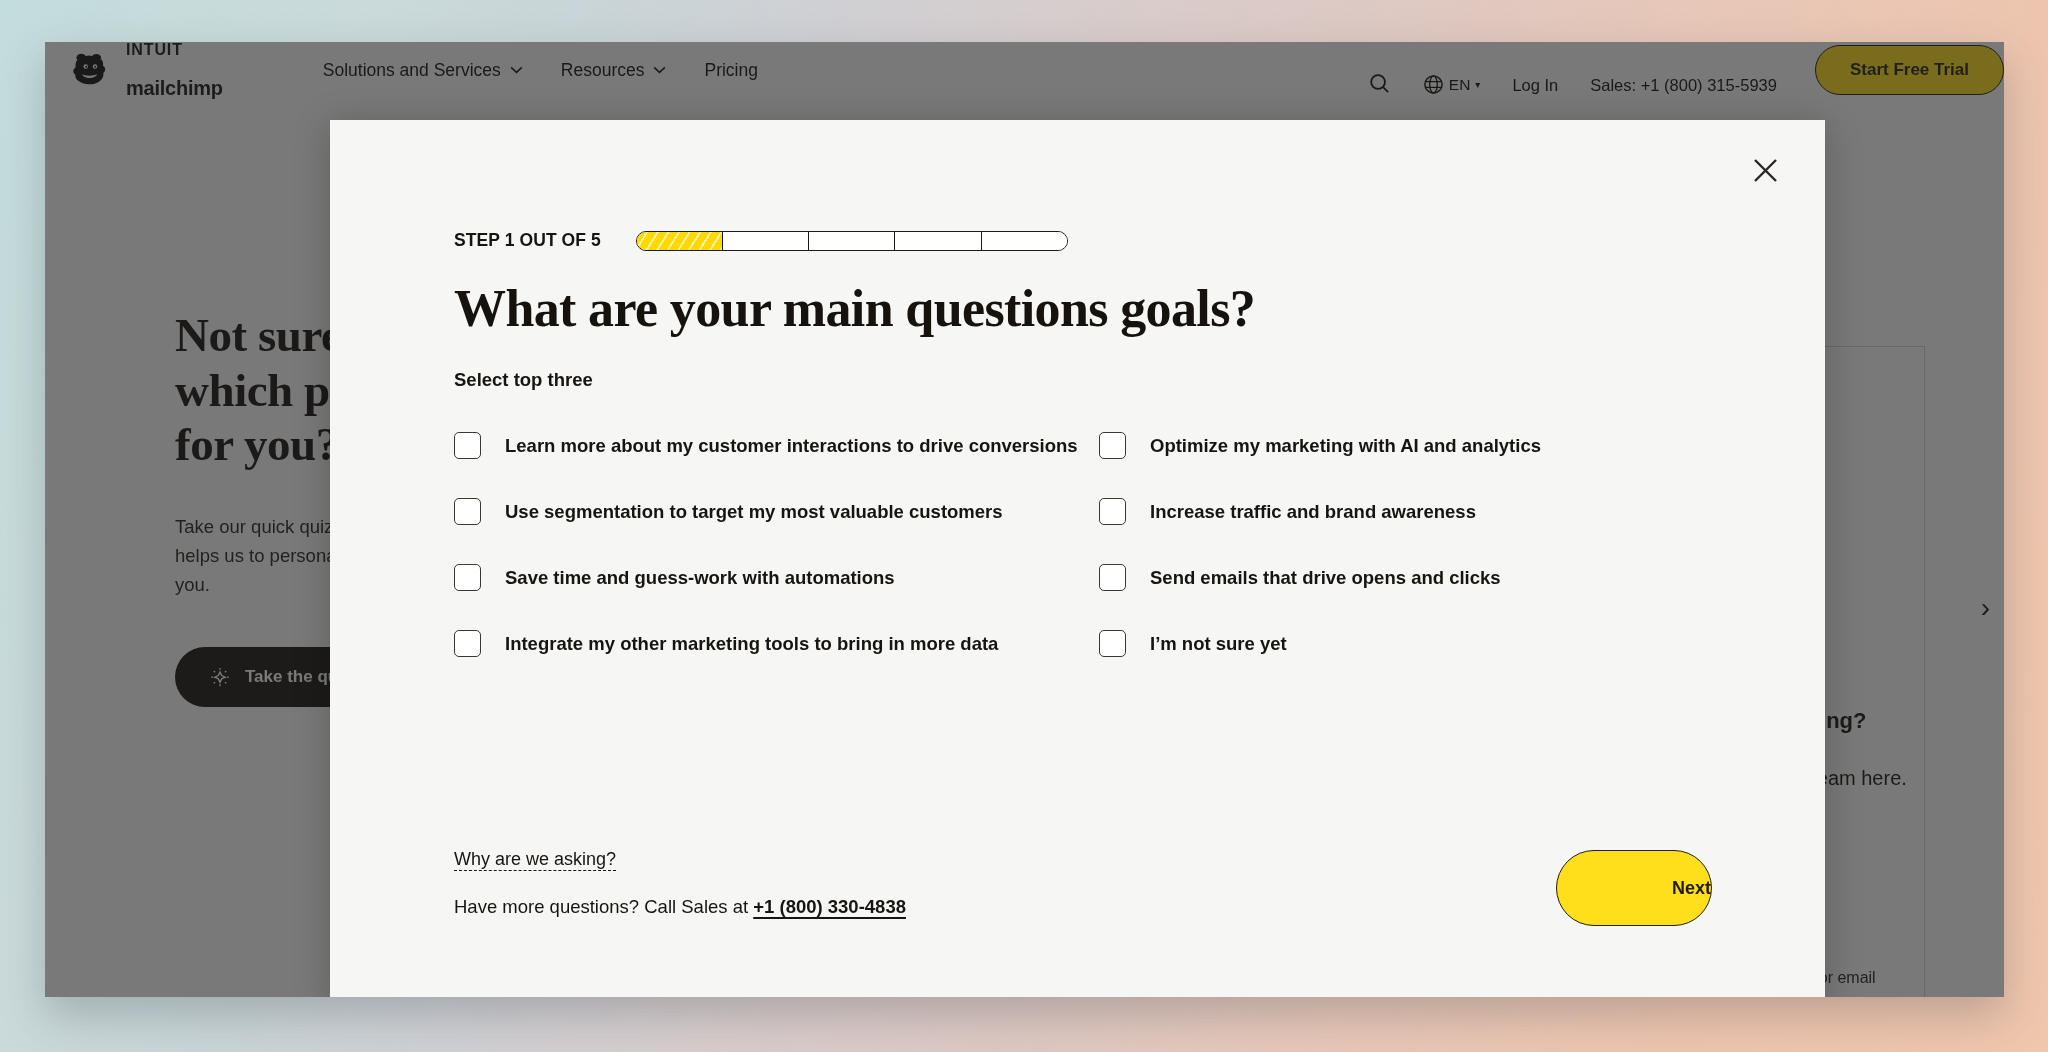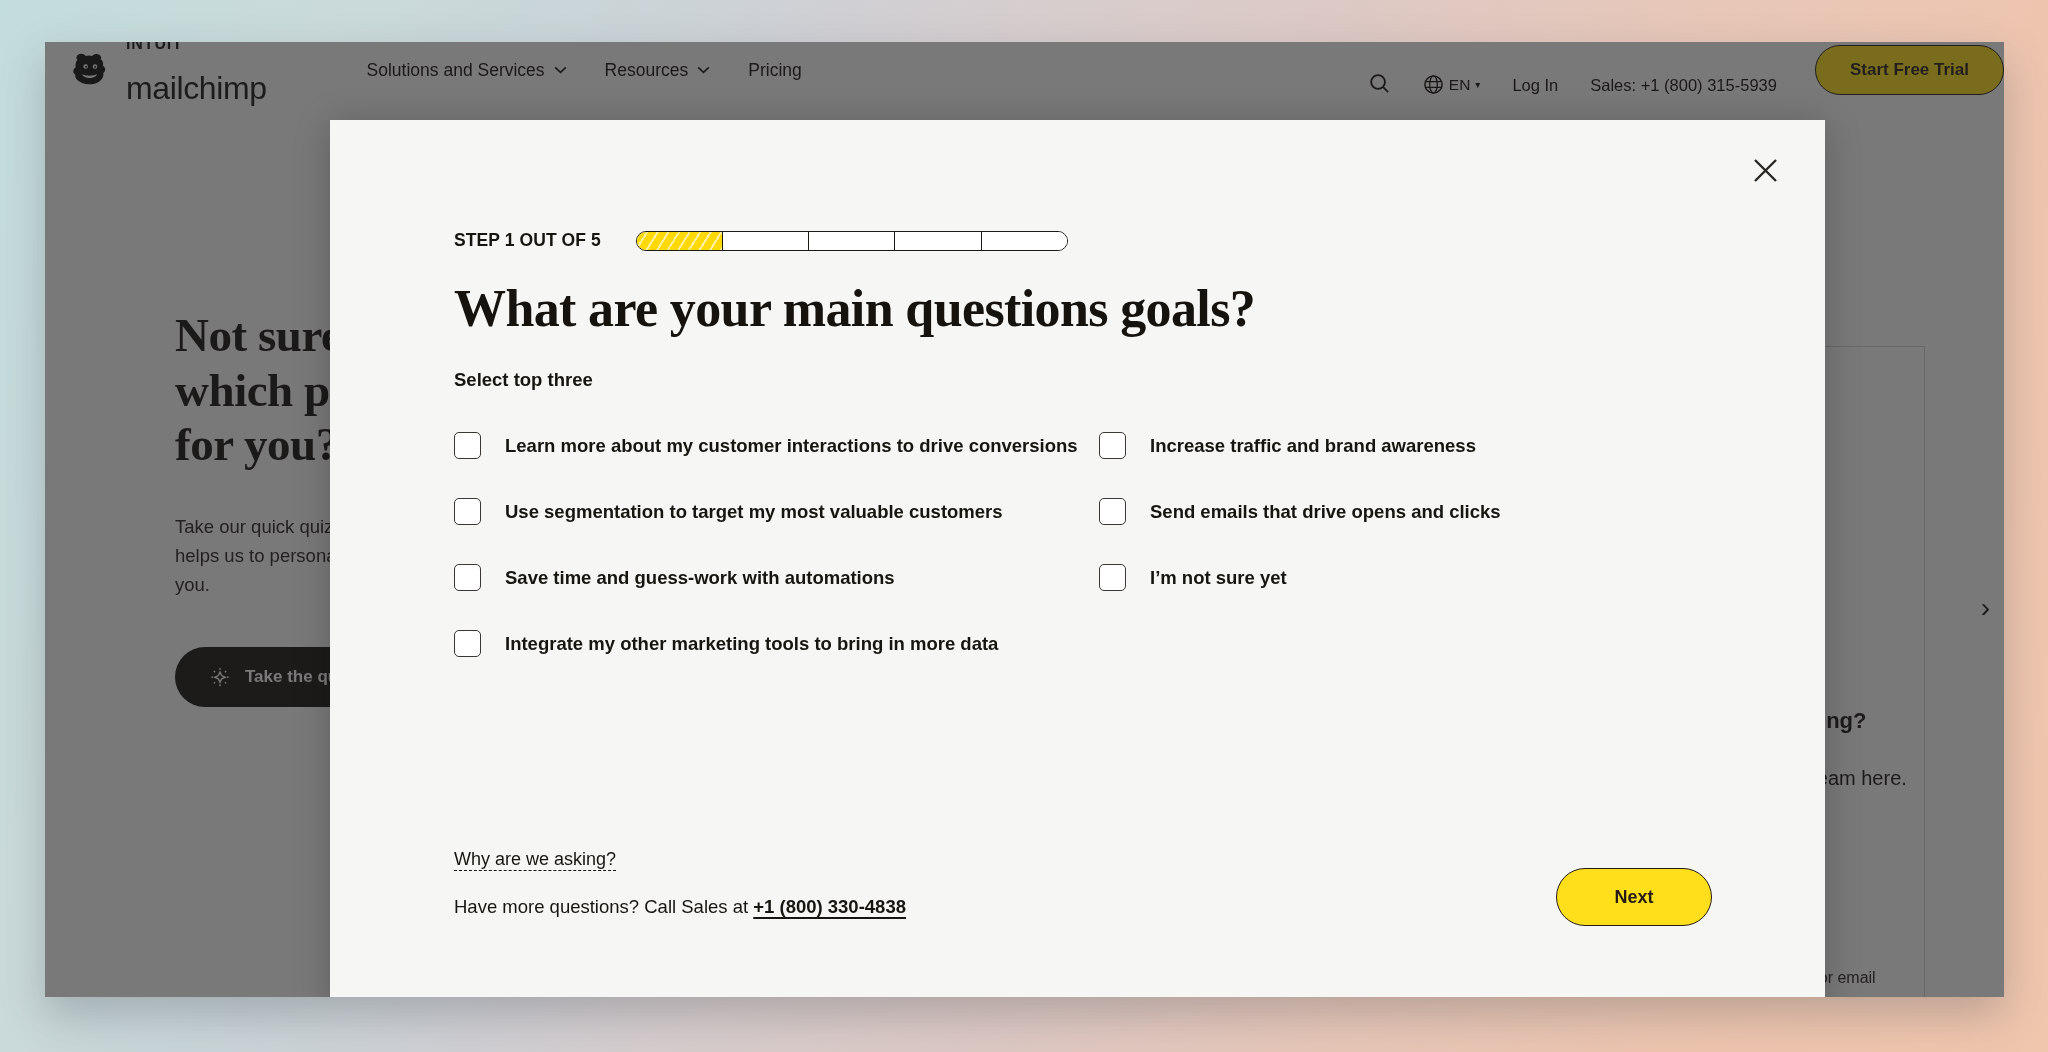--- a/index.html
+++ b/index.html
@@ -67,22 +67,22 @@
   .wordmark .intuit {
     display: block;
     font-size: 16px;
     font-weight: 700;
     letter-spacing: .055em;
     color: #171717;
     font-family: "Liberation Sans", sans-serif;
   }
   .wordmark .mc {
     display: block;
-    font-size: 32px;
-    font-weight: 400;
+    font-size: 20px;
+    font-weight: 700;
     letter-spacing: -.012em;
     color: #171717;
     margin-top: 20px;
   }
 
   .nav-main {
     display: flex;
     gap: 38px;
     margin-left: 100px;
   }
@@ -414,26 +414,27 @@
     color: #17150f;
   }
   #next-btn {
     position: absolute;
     right: 32px;
     bottom: -8px;
     background: #ffdf1b;
     border: 1.7px solid #241c15;
     border-radius: 40px;
     width: 156px;
-    height: 58px;
+    height: 76px;
     font-size: 18px;
     font-weight: 700;
     color: #241c15;
     font-family: "Liberation Sans", sans-serif;
     cursor: pointer;
+    text-align: right;
   }
 </style>
 </head>
 <body>
 
 <div id="page-frame">
 
   <div id="site-header">
     <div class="logo-wrap">
       <svg class="chimp" viewBox="0 0 64 64">
@@ -582,20 +583,24 @@
           </label>
           <label class="opt">
             <span class="cbox"></span>
             <span class="opt-label">Integrate my other marketing tools to bring in more data</span>
           </label>
         </div>
 
         <div class="opt-col right">
           <label class="opt">
             <span class="cbox"></span>
+            <span class="opt-label">Optimize my marketing with AI and analytics</span>
+          </label>
+          <label class="opt">
+            <span class="cbox"></span>
             <span class="opt-label">Increase traffic and brand awareness</span>
           </label>
           <label class="opt">
             <span class="cbox"></span>
             <span class="opt-label">Send emails that drive opens and clicks</span>
           </label>
           <label class="opt">
             <span class="cbox"></span>
             <span class="opt-label">I’m not sure yet</span>
           </label>

